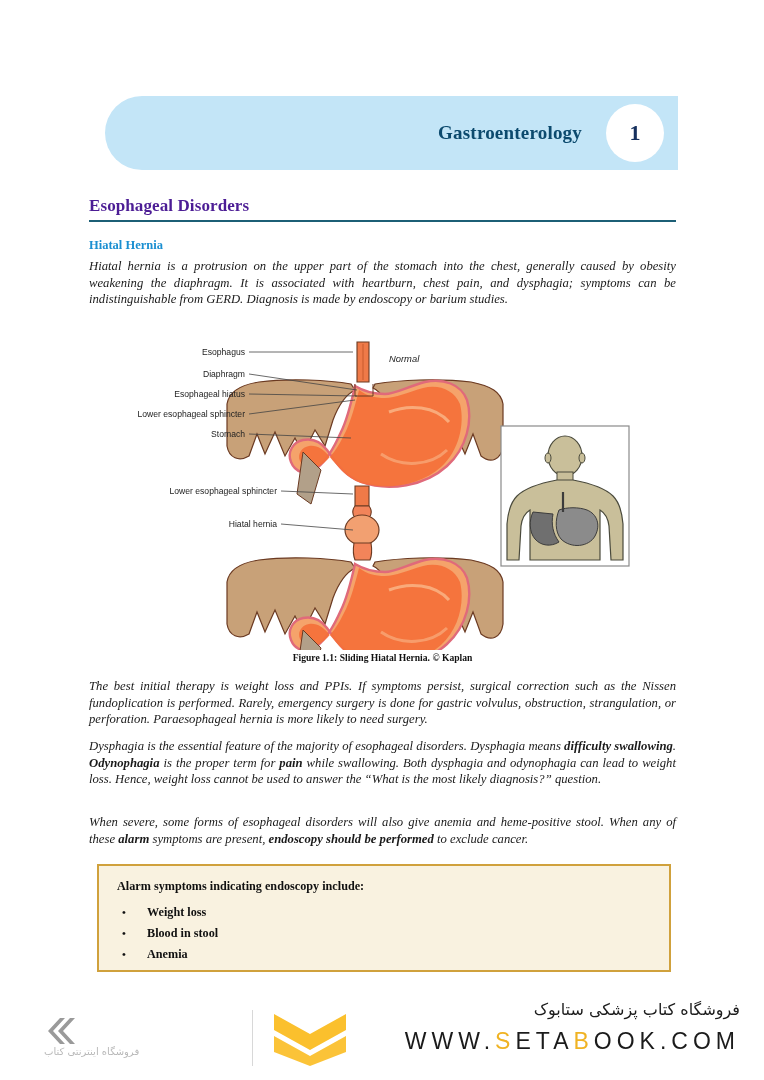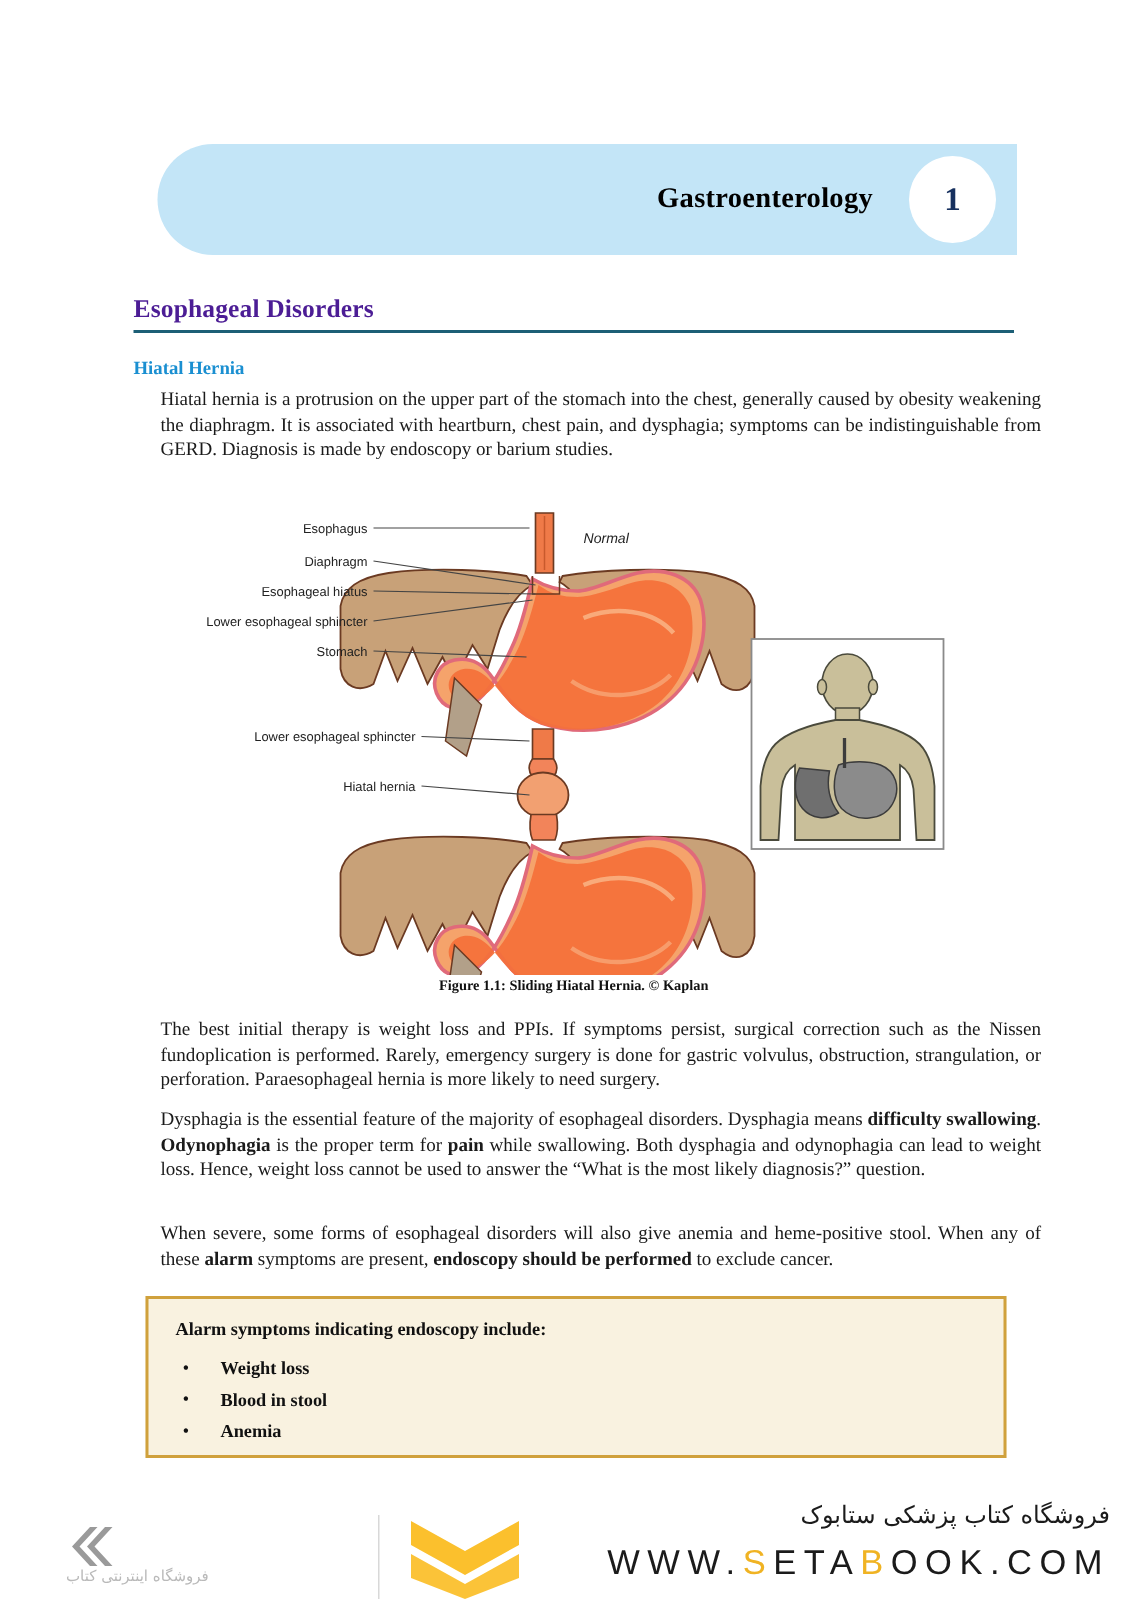--- a/index.html
+++ b/index.html
@@ -24,21 +24,21 @@
     border-top-left-radius: 37px;
     border-bottom-left-radius: 37px;
   }
   .chapter-title {
     position: absolute;
     right: 96px; top: 50%;
     transform: translateY(-50%);
     font-family: "Liberation Serif", serif;
     font-weight: bold;
     font-size: 19px;
-    color: #000000;
+    color: #0c4a6e;
     letter-spacing: .2px;
     white-space: nowrap;
   }
   .chapter-circle {
     position: absolute;
     right: 14px; top: 50%;
     transform: translateY(-50%);
     width: 58px; height: 58px;
     border-radius: 50%;
     background: #ffffff;
@@ -76,28 +76,29 @@
     left: 89px; top: 238px;
     font-family: "Liberation Serif", serif;
     font-weight: bold;
     font-size: 12.5px;
     color: #1a8fd1;
   }
 
   
   .para {
     position: absolute;
-    left: 107px;
+    left: 89px;
     width: 587px;
     font-family: "Liberation Serif", serif;
     font-size: 12.7px;
     line-height: 16.6px;
     color: #1a1a1a;
     text-align: justify;
     text-justify: inter-word;
+    font-style: italic;
   }
   .para b { font-weight: bold; }
 
   #para-intro { top: 258px; }
   #para-therapy { top: 678px; }
   #para-dysphagia { top: 738px; }
   #para-alarm { top: 814px; }
 
   
   .figure-wrap {

